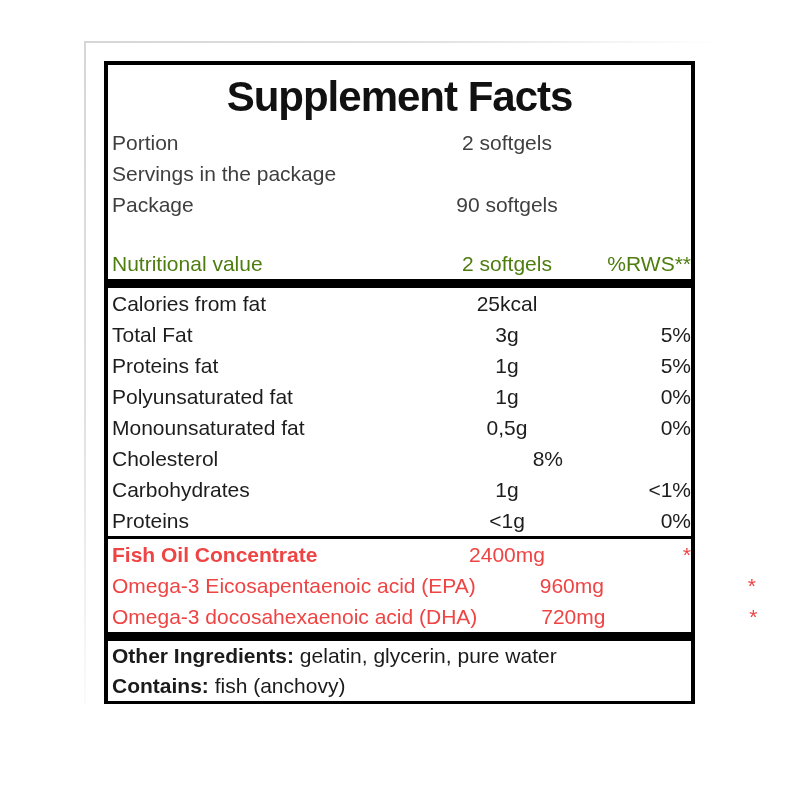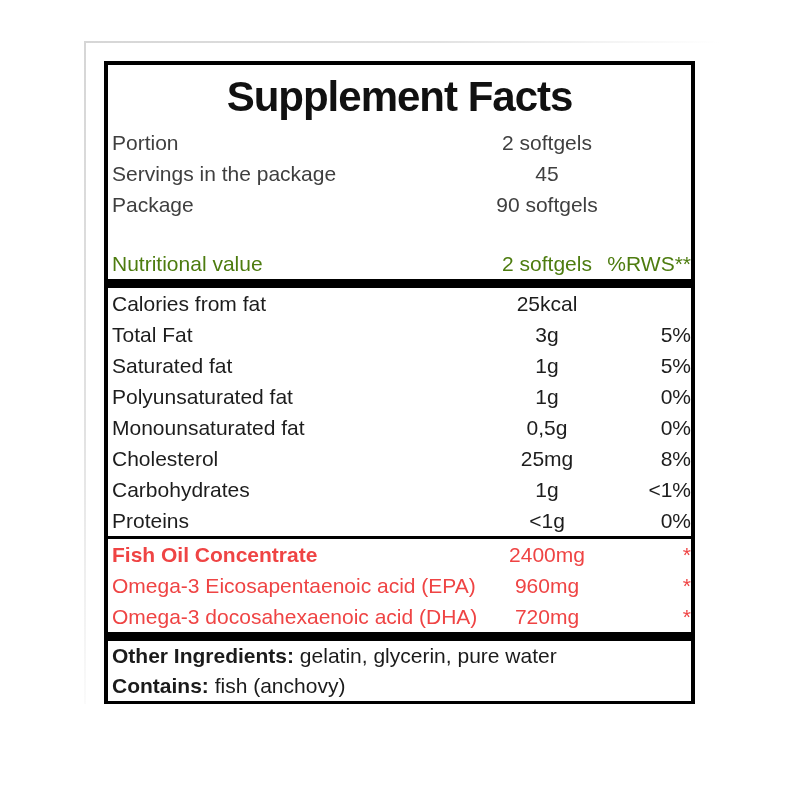--- a/index.html
+++ b/index.html
@@ -49,20 +49,21 @@
     white-space: nowrap;
   }
 
   .row {
     display: grid;
     grid-template-columns: 1fr 112px 88px;
     height: 31px;
     line-height: 31px;
     font-size: 21px;
     white-space: nowrap;
+    gap: 40px;
   }
   .cell-name { text-align: left; padding-left: 4px; }
   .cell-amt  { text-align: center; }
   .cell-pct  { text-align: right; }
 
   .pkg { color: #3f3f3f; }
   .hdr { color: #4d7c0f; }
   .nut { color: #1d1d1d; }
   .act { color: #ef4444; }
   .act-bold .cell-name { font-weight: bold; }
@@ -93,21 +94,20 @@
 
     <div class="title">Supplement Facts</div>
 
     <div class="row pkg">
       <span class="cell-name">Portion</span>
       <span class="cell-amt">2 softgels</span>
       <span class="cell-pct"></span>
     </div>
     <div class="row pkg">
       <span class="cell-name">Servings in the package</span>
-      <span class="cell-amt">45</span>
       <span class="cell-pct"></span>
     </div>
     <div class="row pkg">
       <span class="cell-name">Package</span>
       <span class="cell-amt">90 softgels</span>
       <span class="cell-pct"></span>
     </div>
 
     <div class="spacer"></div>
 
@@ -123,37 +123,36 @@
       <span class="cell-name">Calories from fat</span>
       <span class="cell-amt">25kcal</span>
       <span class="cell-pct"></span>
     </div>
     <div class="row nut">
       <span class="cell-name">Total Fat</span>
       <span class="cell-amt">3g</span>
       <span class="cell-pct">5%</span>
     </div>
     <div class="row nut">
-      <span class="cell-name">Saturated fat</span>
+      <span class="cell-name">Proteins fat</span>
       <span class="cell-amt">1g</span>
       <span class="cell-pct">5%</span>
     </div>
     <div class="row nut">
       <span class="cell-name">Polyunsaturated fat</span>
       <span class="cell-amt">1g</span>
       <span class="cell-pct">0%</span>
     </div>
     <div class="row nut">
       <span class="cell-name">Monounsaturated fat</span>
       <span class="cell-amt">0,5g</span>
       <span class="cell-pct">0%</span>
     </div>
     <div class="row nut">
       <span class="cell-name">Cholesterol</span>
-      <span class="cell-amt">25mg</span>
       <span class="cell-pct">8%</span>
     </div>
     <div class="row nut">
       <span class="cell-name">Carbohydrates</span>
       <span class="cell-amt">1g</span>
       <span class="cell-pct">&lt;1%</span>
     </div>
     <div class="row nut">
       <span class="cell-name">Proteins</span>
       <span class="cell-amt">&lt;1g</span>

